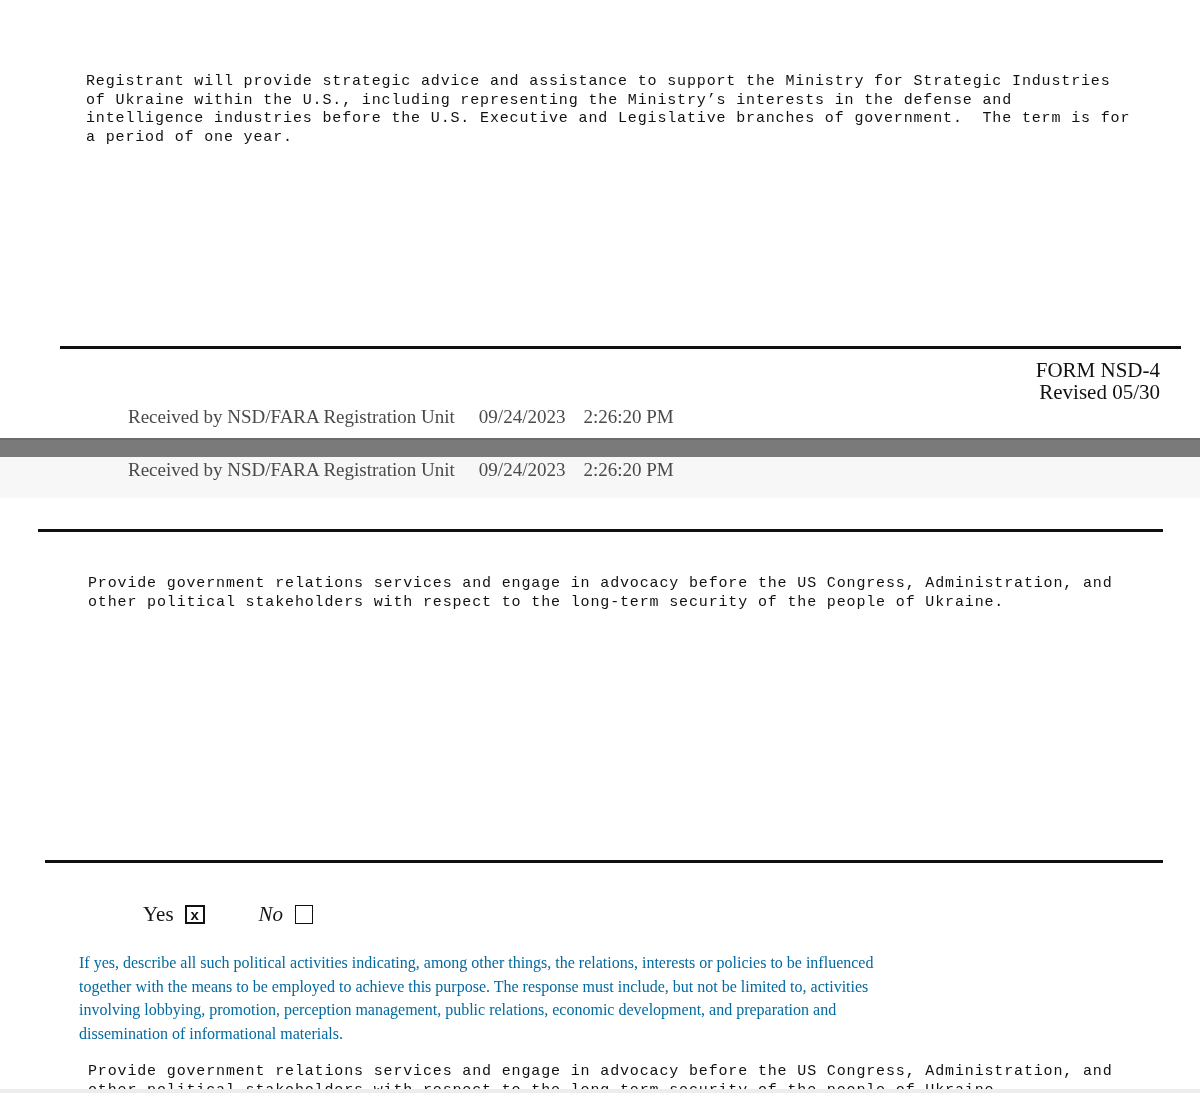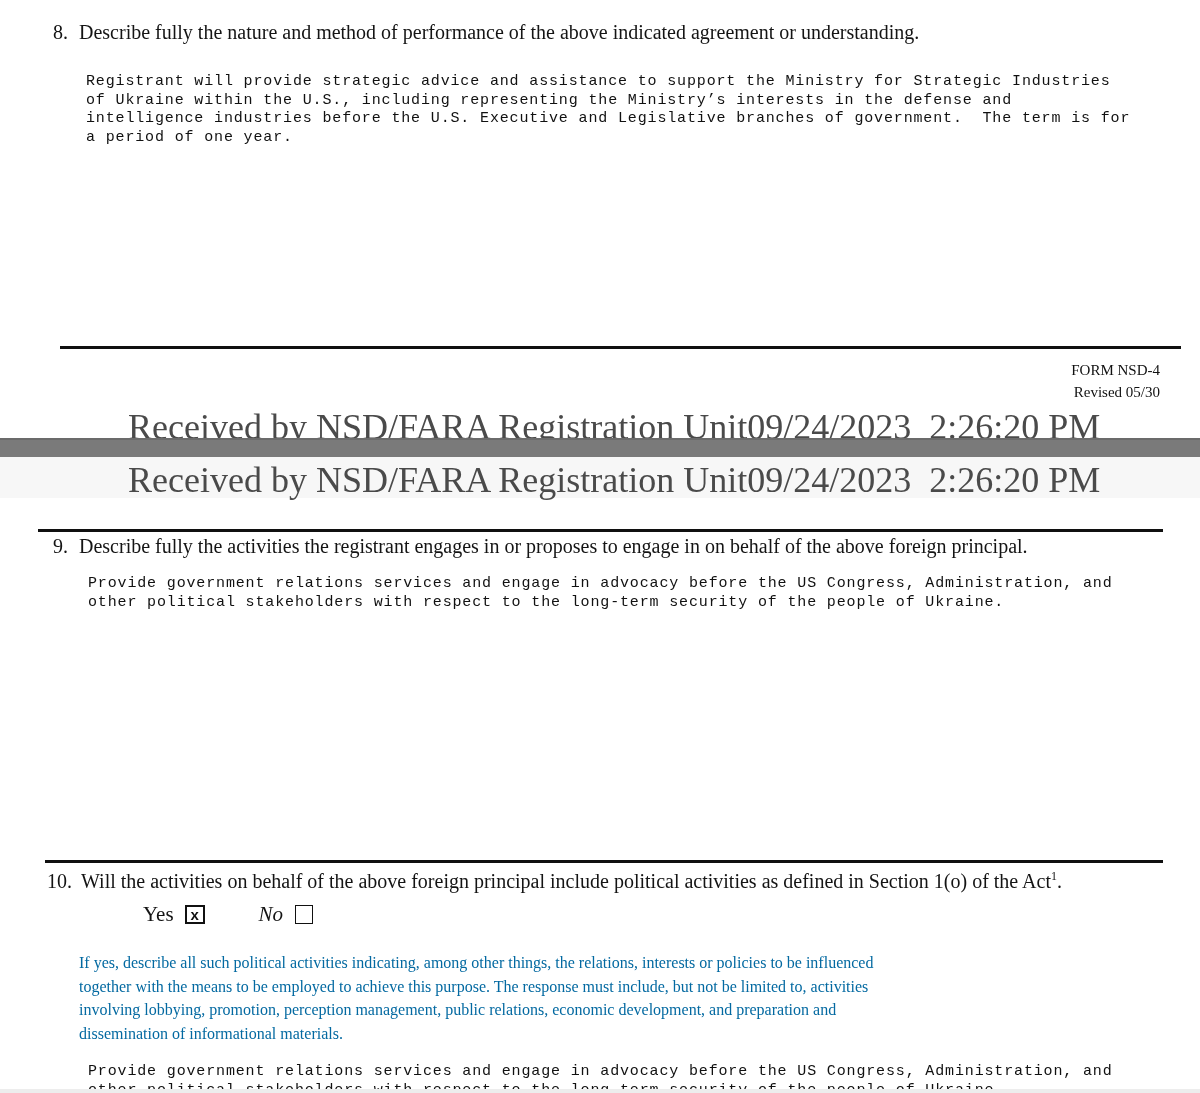--- a/index.html
+++ b/index.html
@@ -25,32 +25,32 @@
     font-size:15px;
     letter-spacing:0.85px;
     line-height:18.6px;
     color:#111;
     white-space:pre-wrap;
     margin-top:12px;
   }
   .rule { background:#101010; }
   .form-id {
     text-align:right;
-    font-size:15px;
+    font-size:21px;
     line-height:22px;
     color:#111;
   }
   .stamp {
-    font-size:36px;
+    font-size:19px;
     color:#4a4a4a;
     white-space:nowrap;
     display:flex;
     align-items:baseline;
   }
-  .stamp .stamp-date { }
+  .stamp .stamp-date { margin-left:24px; }
   .stamp .stamp-time { margin-left:18px; }
   .pagebreak-bar {
     left:0; width:1200px;
     background:#7a7a7a;
     border-top:2px solid #6b6b6b;
   }
   .light-band { left:0; width:1200px; background:#f7f7f7; }
   .yesno {
     display:flex; align-items:center;
     font-size:21px; color:#141414;
@@ -79,23 +79,20 @@
     white-space:pre-wrap;
   }
   sup.fn { font-size:12px; vertical-align:super; line-height:0; }
   .bottom-band { left:0; width:1200px; background:#ededed; }
 </style>
 </head>
 <body>
 
 <div class="page">
 
-  <div class="abs question" style="top:20px; left:53px;">
-    <span class="qnum">8.</span><span>Describe fully the nature and method of performance of the above indicated agreement or understanding.</span>
-  </div>
   <div class="abs mono-answer" style="top:61px; left:86px; width:1070px;">Registrant will provide strategic advice and assistance to support the Ministry for Strategic Industries
 of Ukraine within the U.S., including representing the Ministry’s interests in the defense and
 intelligence industries before the U.S. Executive and Legislative branches of government.  The term is for
 a period of one year.</div>
 
   <div class="abs rule" style="top:346px; left:60px; width:1121px; height:3px;"></div>
 
   <div class="abs form-id" style="top:359px; right:40px;">
     <div>FORM NSD-4</div>
     <div>Revised 05/30</div>
@@ -111,31 +108,25 @@
   <div class="abs light-band" style="top:457px; height:41px;"></div>
 
   <div class="abs stamp" style="top:459px; left:128px;">
     <span>Received by NSD/FARA Registration Unit</span>
     <span class="stamp-date">09/24/2023</span>
     <span class="stamp-time">2:26:20 PM</span>
   </div>
 
   <div class="abs rule" style="top:529px; left:38px; width:1125px; height:2.6px;"></div>
 
-  <div class="abs question" style="top:534px; left:53px;">
-    <span class="qnum">9.</span><span>Describe fully the activities the registrant engages in or proposes to engage in on behalf of the above foreign principal.</span>
-  </div>
   <div class="abs mono-answer" style="top:563px; left:88px; width:1070px;">Provide government relations services and engage in advocacy before the US Congress, Administration, and
 other political stakeholders with respect to the long-term security of the people of Ukraine.</div>
 
   <div class="abs rule" style="top:860px; left:45px; width:1118px; height:2.6px;"></div>
 
-  <div class="abs question" style="top:869px; left:47px;">
-    <span class="qnum" style="margin-right:9px;">10.</span><span>Will the activities on behalf of the above foreign principal include political activities as defined in Section 1(o) of the Act</span><sup class="fn">1</sup><span>.</span>
-  </div>
 
   <div class="abs yesno" style="top:902px; left:143px;">
     <span>Yes</span>
     <span class="checkbox checked">
         <span>x</span>
       </span>
     <span class="no-group">
       <span>No</span>
       <span class="checkbox empty"></span>
     </span>

